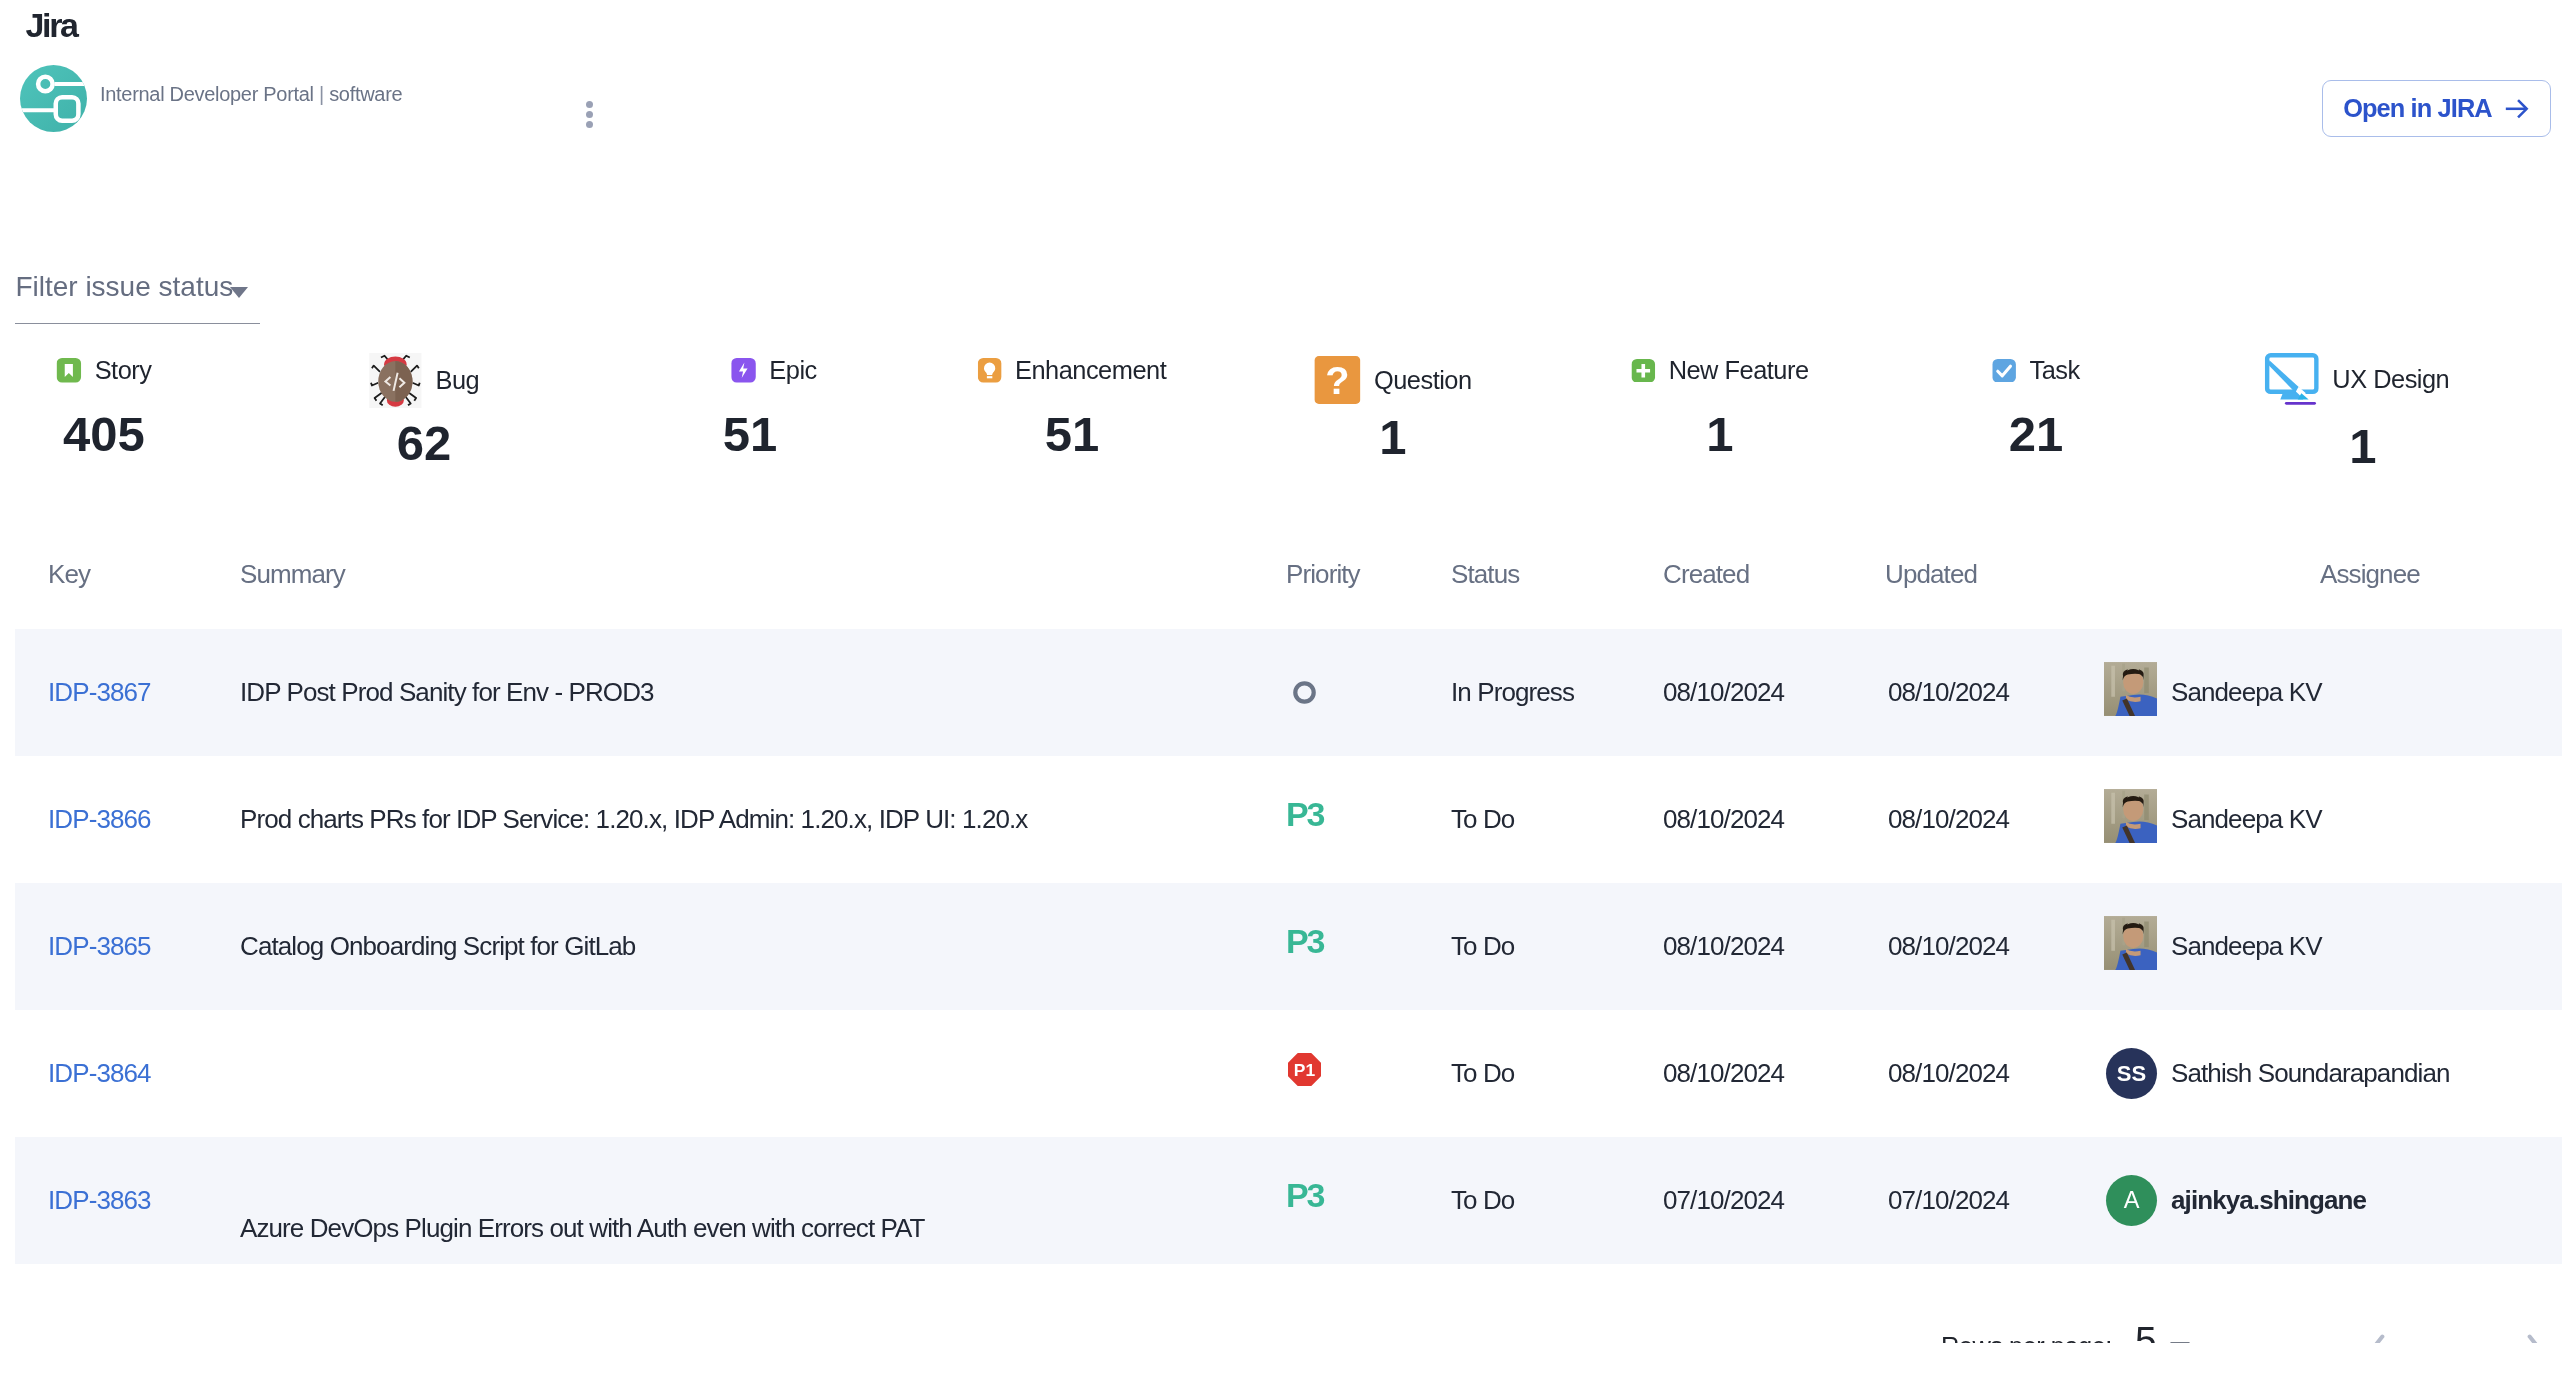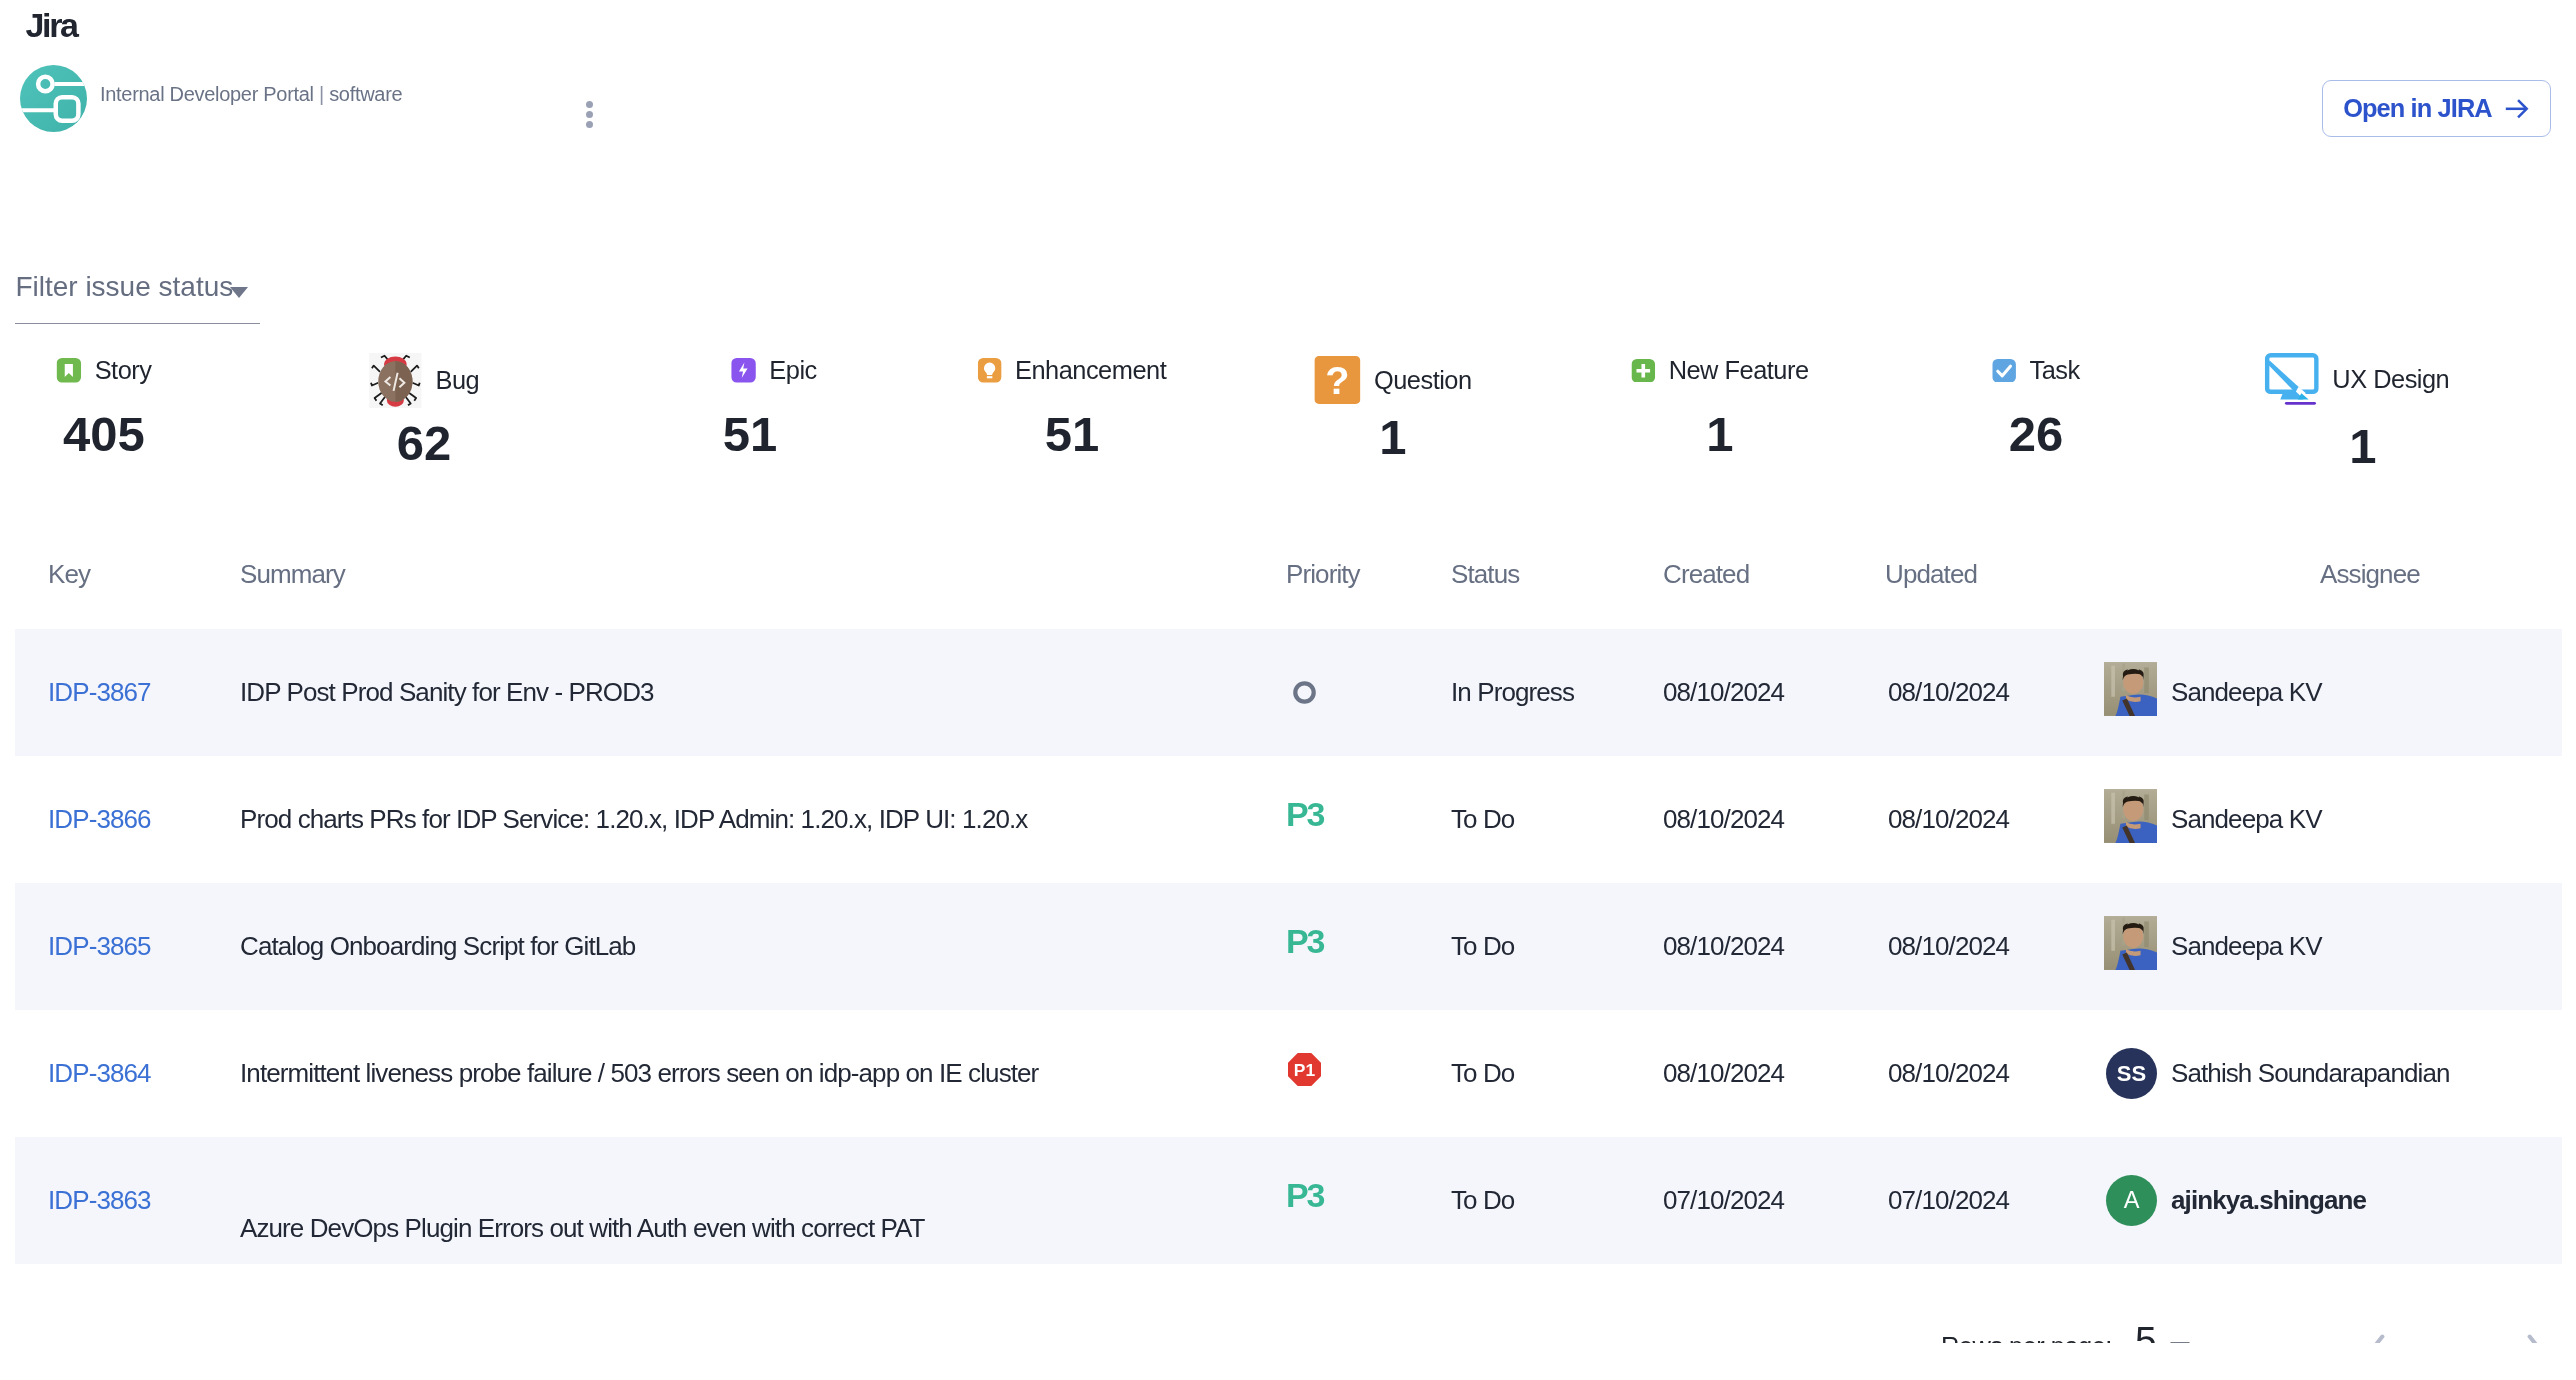--- a/index.html
+++ b/index.html
@@ -134,21 +134,21 @@
   </div>
   <div class="abs ctr value" style="left:1712px; top:406px;">1</div>
 
   <div class="abs ctr iconrow" style="left:2028px; top:356px;">
     <svg width="23.6" height="23.6" viewBox="0 0 26 26">
         <rect width="26" height="26" rx="6" fill="#5ea5e1"></rect>
         <path d="M6 13.5 L11 18.5 L20 8" fill="none" stroke="#ffffff" stroke-width="3.4" stroke-linecap="round" stroke-linejoin="round"></path>
       </svg>
     <span class="label">Task</span>
   </div>
-  <div class="abs ctr value" style="left:2028px; top:406px;">26</div>
+  <div class="abs ctr value" style="left:2028px; top:406px;">21</div>
 
   <div class="abs ctr iconrow" style="left:2349px; top:353px;">
     <svg width="54" height="53" viewBox="0 0 59 58">
       <rect x="2.5" y="2.5" width="54" height="40" rx="4" fill="none" stroke="#47b1f0" stroke-width="5"></rect>
       <path d="M20 43 L39 43 L42 51 L17 51 Z" fill="#47b1f0"></path>
       <path d="M5 8 L38 38 L33 43 L4 13 Z" fill="#47b1f0"></path>
       <path d="M37 37 L45 44 L40 48 L34 42 Z" fill="#ffffff"></path>
       <path d="M40 44 L48 51 L36 51 Z" fill="#2ab2e8"></path>
       <rect x="22" y="53.5" width="34" height="3" rx="1.5" fill="#6633cc"></rect>
     </svg>
@@ -245,21 +245,20 @@
       <ellipse cx="32" cy="22" rx="11" ry="13" fill="#c49a78"></ellipse>
       <path d="M20.5 20 Q20 8 32 7.5 Q44 8 43.5 20 Q43 13.5 38 13 Q32 12.5 26 13.5 Q21.5 14.5 20.5 20 Z" fill="#241b12"></path>
       <path d="M21 16 Q19 10 26 8 L24 14 Z" fill="#241b12"></path>
       <path d="M43 16 Q45 10 38 8 L40 14 Z" fill="#241b12"></path>
       <path d="M24 36 Q30 40 40 38 L40 43 Q31 45 24 41 Z" fill="#c49a78"></path>
       <path d="M25 40 L34 59 L28 59 L20 42 Z" fill="#42342a"></path>
     </svg>
   <div class="abs cell" style="left:2171px;top:931px;">Sandeepa KV</div>
 
   <div class="abs key" style="left:48px;  top:1058px;">IDP-3864</div>
-  <div class="abs cell" style="left:240px; top:1058px;">Intermittent liveness probe failure / 503 errors seen on idp-app on IE cluster</div>
   <svg class="abs" style="left:1288px; top:1053px;" width="33" height="33" viewBox="0 0 36 36">
     <polygon points="11,1 25,1 35,11 35,25 25,35 11,35 1,25 1,11" fill="#e13830" stroke="#e13830" stroke-width="2" stroke-linejoin="round"></polygon>
     <text x="18" y="25" text-anchor="middle" font-family="Liberation Sans, sans-serif" font-size="19" font-weight="700" fill="#ffffff">P1</text>
   </svg>
   <div class="abs cell" style="left:1451px;top:1058px;">To Do</div>
   <div class="abs cell" style="left:1663px;top:1058px;">08/10/2024</div>
   <div class="abs cell" style="left:1888px;top:1058px;">08/10/2024</div>
   <div class="abs" style="left:2106px;top:1048px; width:51px; height:51px; border-radius:50%; background:#27335a; color:#fff; display:flex; align-items:center; justify-content:center; font-size:22px; font-weight:700;">SS</div>
   <div class="abs cell" style="left:2171px;top:1058px;">Sathish Soundarapandian</div>
 

